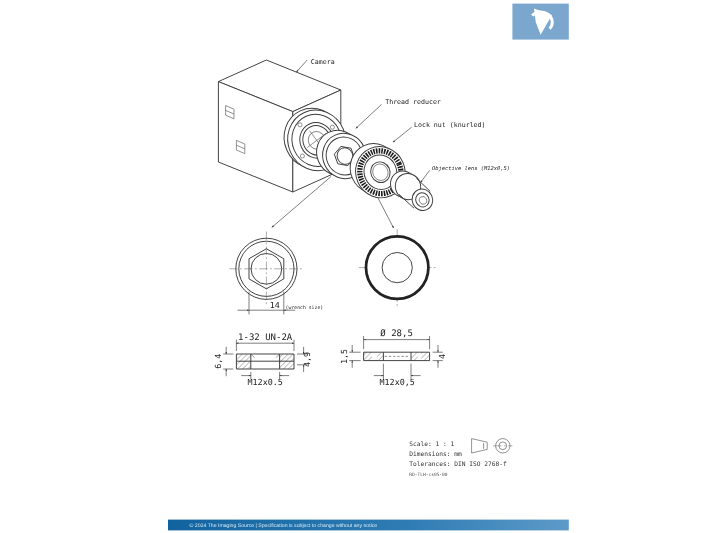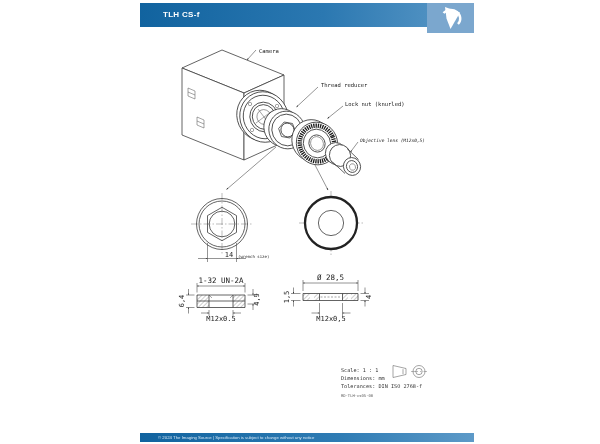--- a/index.html
+++ b/index.html
@@ -27,23 +27,20 @@
   .dtBig{font-size:7.5px;}
   .dtS{font-size:4px;}
   .info{font-size:5.2px;fill:#333;}
   .infoS{font-size:3.8px;fill:#555;}
 </style>
 </head>
 <body>
 
 <div id="page">
 
-  <div id="header-bar">
-    <span id="header-title">TLH CS-f</span>
-  </div>
   <div id="logo-box">
     <svg width="47" height="30" viewBox="0 0 47 30">
       <path d="M18,4 L33,9.5 L23.5,26 L19.5,15.5 Z" fill="#ffffff"></path>
       <path d="M31,21 A 9.5,8.5 0 1 0 16.5,10" stroke="#ffffff" stroke-width="2.4" fill="none"></path>
     </svg>
   </div>
 
   <svg width="600" height="444" viewBox="0 0 600 444">
     <defs>
       <pattern id="hatch" width="3" height="3" patternUnits="userSpaceOnUse" patternTransform="rotate(45)">

